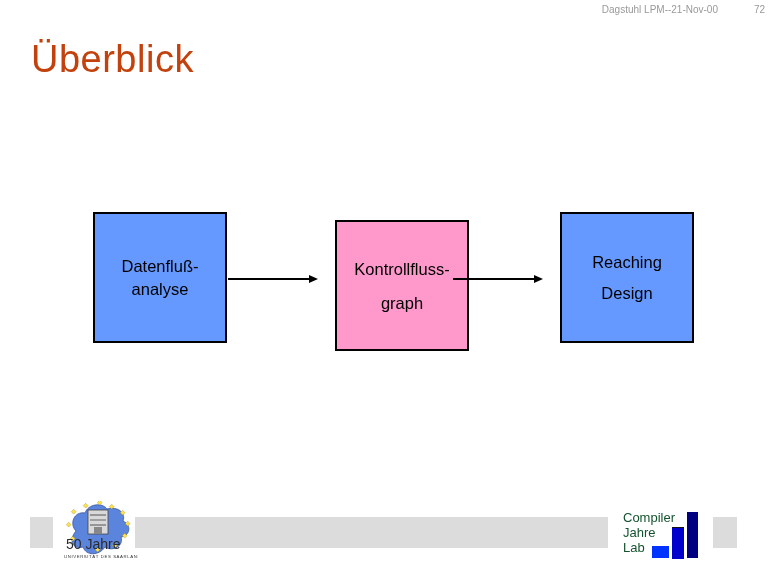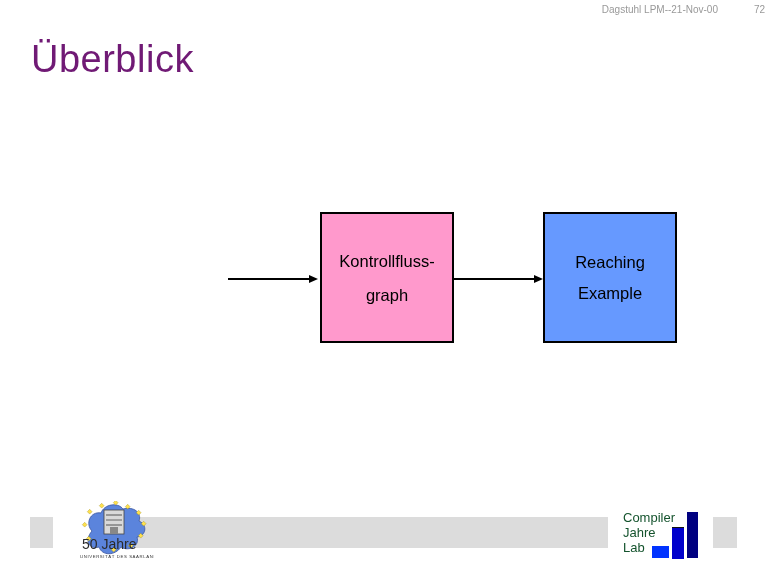--- a/index.html
+++ b/index.html
@@ -7,85 +7,89 @@
     position:relative; width:768px; height:564px; background:#ffffff;
     font-family:"Liberation Sans", sans-serif; overflow:hidden;
   }
   
   .hdr { position:absolute; top:4px; font-size:10px; color:#999999; white-space:nowrap; }
   .hdr-date { right:50px; }
   .hdr-page { right:3px; }
   
   .title {
     position:absolute; left:31px; top:38px;
-    font-size:38px; color:#701a75; letter-spacing:0.5px;
+    font-size:38px; color:#c2410c; letter-spacing:0.5px;
   }
   
   .fbox {
     position:absolute; top:212px; width:134px; height:131px;
     border:2.5px solid #000000; box-sizing:border-box;
     display:flex; flex-direction:column; justify-content:center; align-items:center;
     text-align:center; font-size:16.5px; color:#000000;
   }
   .fbox.blue { background:#6699ff; }
   .fbox.pink { background:#ff99cc; }
   .fbox-1 { left:93px;  line-height:23px; }
-  .fbox-2 { left:320px; line-height:34px; }
-  .fbox-3 { left:543px; line-height:23px;gap:8px; }
+  .fbox-2 { left:335px; line-height:34px;margin-top:8px; }
+  .fbox-3 { left:560px; line-height:23px;gap:8px; }
   
   .flow-arrow { position:absolute; top:275px; display:flex; align-items:center; }
   .flow-arrow .shaft { height:1.6px; background:#000; }
   .flow-arrow .head  { width:0; height:0; border-left:9px solid #000;
                        border-top:4.5px solid transparent; border-bottom:4.5px solid transparent; }
   .arrow-1 { left:228px; } .arrow-1 .shaft { width:81px; }
   .arrow-2 { left:453px; } .arrow-2 .shaft { width:81px; }
   
   .graybar { position:absolute; top:517px; height:31px; background:#dcdcdc; }
   .gb-left  { left:30px;  width:23px; }
   .gb-mid   { left:135px; width:473px; }
   .gb-right { left:713px; width:24px; }
   
-  .uni-logo { position:absolute; left:76px; top:501px; width:78px; height:62px; }
+  .uni-logo { position:absolute; left:60px; top:501px; width:78px; height:62px; }
   
   .cdl { position:absolute; left:622px; top:510px; width:80px; height:50px; background:#ffffff; }
   .cdl-text { position:absolute; left:1px; top:0; font-size:13px; line-height:15px; color:#14532d; }
   .cdl-bar { position:absolute; }
   .cdl-bar-small { left:30px; top:36px; width:17px; height:12px; background:#0033ff; }
   .cdl-bar-mid   { left:50px; top:17px; width:12px; height:31px; background:#0000cc; border-top:1px solid #111; }
   .cdl-bar-tall  { left:65px; top:2px;  width:11px; height:46px; background:#000080; }
 </style>
 </head>
 <body>
 
 <div class="slide">
 
   <span class="hdr hdr-date">Dagstuhl LPM--21-Nov-00</span>
   <span class="hdr hdr-page">72</span>
 
   <div class="title">Überblick</div>
 
+  <div class="fbox blue fbox-1">
+    <span>Datenfluß-</span>
+    <span>analyse</span>
+  </div>
 
   <div class="flow-arrow arrow-1">
     <span class="shaft"></span>
     <span class="head"></span>
   </div>
 
   <div class="fbox pink fbox-2">
     <span>Kontrollfluss-</span>
     <span>graph</span>
   </div>
 
   <div class="flow-arrow arrow-2">
     <span class="shaft"></span>
     <span class="head"></span>
   </div>
 
   <div class="fbox blue fbox-3">
     <span>Reaching</span>
-    <span>Example</span>
+    <span>Design</span>
   </div>
 
   <div class="graybar gb-left"></div>
   <div class="graybar gb-mid"></div>
   <div class="graybar gb-right"></div>
 
   <div class="uni-logo">
     <svg width="78" height="62" viewBox="0 0 78 62">
       <path d="M16,30 C9,23 14,10 25,12 C28,3 42,1 47,8 C58,5 66,12 63,20 C72,24 70,35 61,36 C64,45 53,51 45,46 C39,55 26,55 23,46 C13,49 8,39 16,30 Z" fill="#5b84dc" stroke="#3a56a0" stroke-width="0.8"></path>
       <g fill="#ffe14d" stroke="#8a7a00" stroke-width="0.3">

